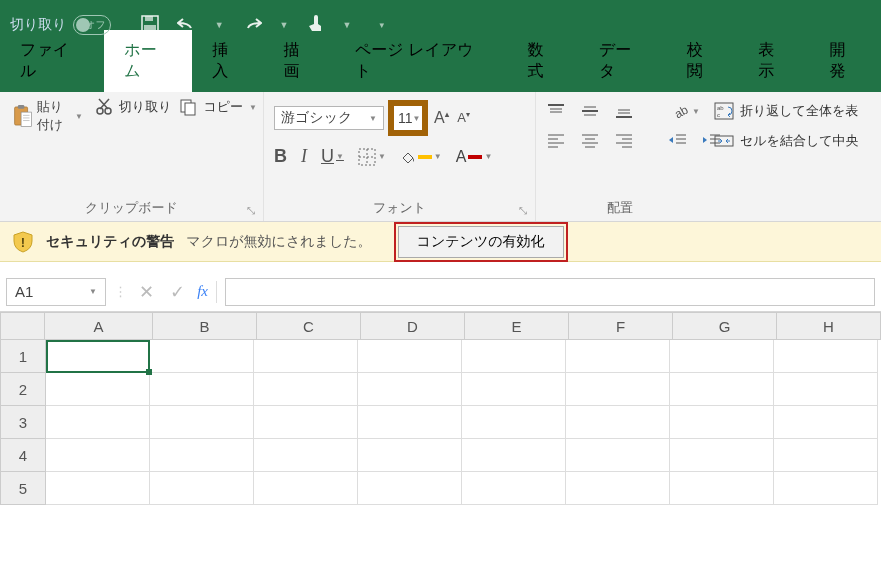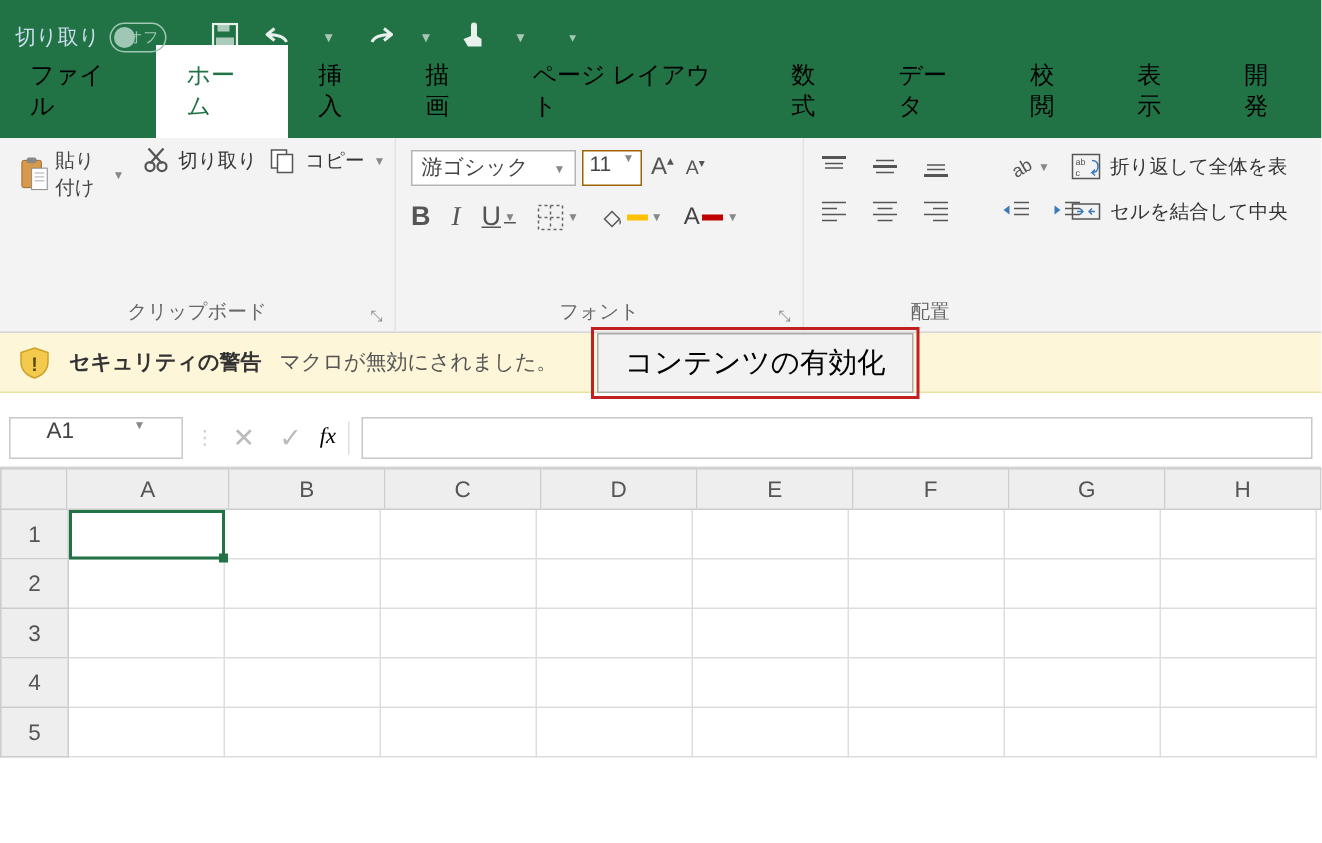--- a/index.html
+++ b/index.html
@@ -32,21 +32,21 @@
   .paste-icon { width: 32px; height: 36px; position: relative; }
   .paste-icon svg { width: 100%; height: 100%; }
   .clip-small { display: flex; flex-direction: row; gap: 8px; margin-left: 6px; padding-top: 2px; }
   .clip-row { display: flex; align-items: center; gap: 6px; cursor: pointer; color: #333; white-space: nowrap; }
   .clip-row svg { width: 18px; height: 18px; }
 
   
   .font-content { display: flex; flex-direction: column; gap: 10px; padding: 4px 4px 0 4px; }
   .font-row1 { display: flex; align-items: center; gap: 4px; }
   .font-name { width: 110px; height: 24px; border: 1px solid #b5b5b5; background: #fff; display: flex; align-items: center; padding: 0 6px; font-size: 14px; justify-content: space-between; cursor: pointer; }
-  .font-size { width: 40px; height: 24px; border: 1px solid #a16207; background: #fff; display: flex; align-items: flex-start; padding: 0 4px; font-size: 14px; justify-content: space-between; cursor: pointer; }
+  .font-size { width: 40px; height: 24px; border: 6px solid #a16207; background: #fff; display: flex; align-items: center; padding: 12px 4px; font-size: 14px; justify-content: space-between; cursor: pointer; }
   .inc-dec { font-size: 16px; color: #555; cursor: pointer; padding: 0 2px; }
   .font-row2 { display: flex; align-items: center; gap: 14px; }
   .font-btn { font-size: 18px; color: #555; cursor: pointer; display: flex; align-items: center; gap: 2px; }
   .bold { font-weight: bold; }
   .italic { font-style: italic; font-family: serif; }
   .underline { text-decoration: underline; }
   .small-drop { font-size: 8px; color: #888; }
   .color-swatch { display: inline-block; width: 14px; height: 4px; }
 
   
@@ -57,27 +57,27 @@
   
   .wrap-content { display: flex; flex-direction: column; gap: 12px; padding: 6px 4px 0 4px; }
   .wrap-row { display: flex; align-items: center; gap: 6px; cursor: pointer; white-space: nowrap; color: #333; }
   .wrap-row svg { width: 20px; height: 18px; }
 
   
   .sec-bar { height: 40px; background: #fdf6d9; border-bottom: 1px solid #e8dfa2; display: flex; align-items: center; padding: 0 12px; gap: 12px; }
   .sec-shield { width: 22px; height: 22px; }
   .sec-strong { font-weight: bold; color: #333; font-size: 14px; }
   .sec-text { color: #555; font-size: 14px; }
-  .enable-btn { margin-left: 14px; padding: 6px 18px; background: #f2f2f2; border: 1px solid #aaa; font-size: 19px; cursor: pointer; outline: 2px solid #c02020; outline-offset: 2px; }
+  .enable-btn { margin-left: 14px; padding: 6px 18px; background: #f2f2f2; border: 1px solid #aaa; font-size: 14px; cursor: pointer; outline: 2px solid #c02020; outline-offset: 2px; }
 
   
   .formula-bar { height: 40px; background: #fff; border-bottom: 1px solid #d6d6d6; display: flex; align-items: center; padding: 4px 6px; gap: 8px; margin-top: 10px; }
-  .name-box { width: 116px; height: 28px; border: 1px solid #c8c8c8; display: flex; padding: 0 24px; font-size: 15px; justify-content: space-between; cursor: text; }
+  .name-box { width: 100px; height: 28px; border: 1px solid #c8c8c8; display: flex; align-items: center; padding: 0 8px; font-size: 15px; justify-content: space-between; cursor: text; }
   .fb-btn { color: #bbb; font-size: 18px; cursor: pointer; padding: 0 4px; }
-  .fx { color: #000000; font-style: italic; font-family: serif; font-size: 15px; cursor: pointer; }
+  .fx { color: #3b82f6; font-style: italic; font-family: serif; font-size: 15px; cursor: pointer; }
   .formula-input { flex: 1; height: 28px; border: 1px solid #c8c8c8; }
   .fb-sep { width: 1px; height: 22px; background: #ddd; }
 
   
   .grid-wrap { display: flex; }
   .corner { width: 46px; height: 28px; background: #eee; border: 1px solid #ccc; }
   .col-headers { display: flex; }
   .col-h { width: 104px; height: 28px; background: #eee; border: 1px solid #ccc; border-left: none; display: flex; align-items: center; justify-content: center; color: #555; font-size: 15px; cursor: pointer; }
   .col-h:first-child { width: 108px; }
   .rows { }

